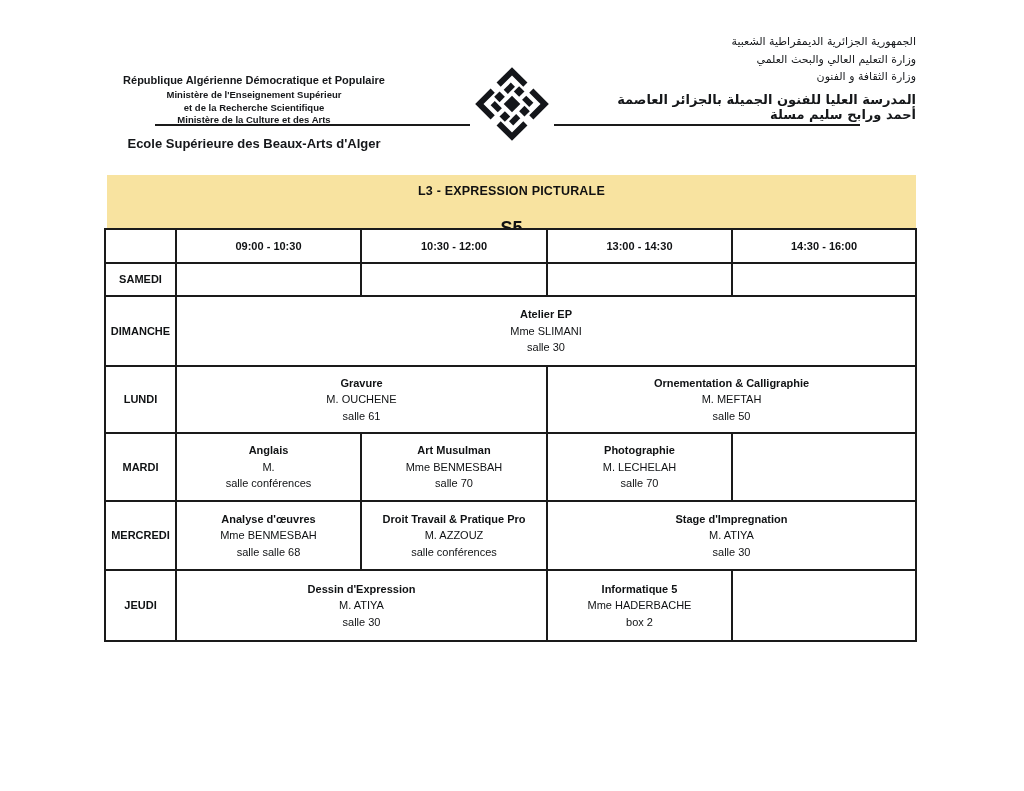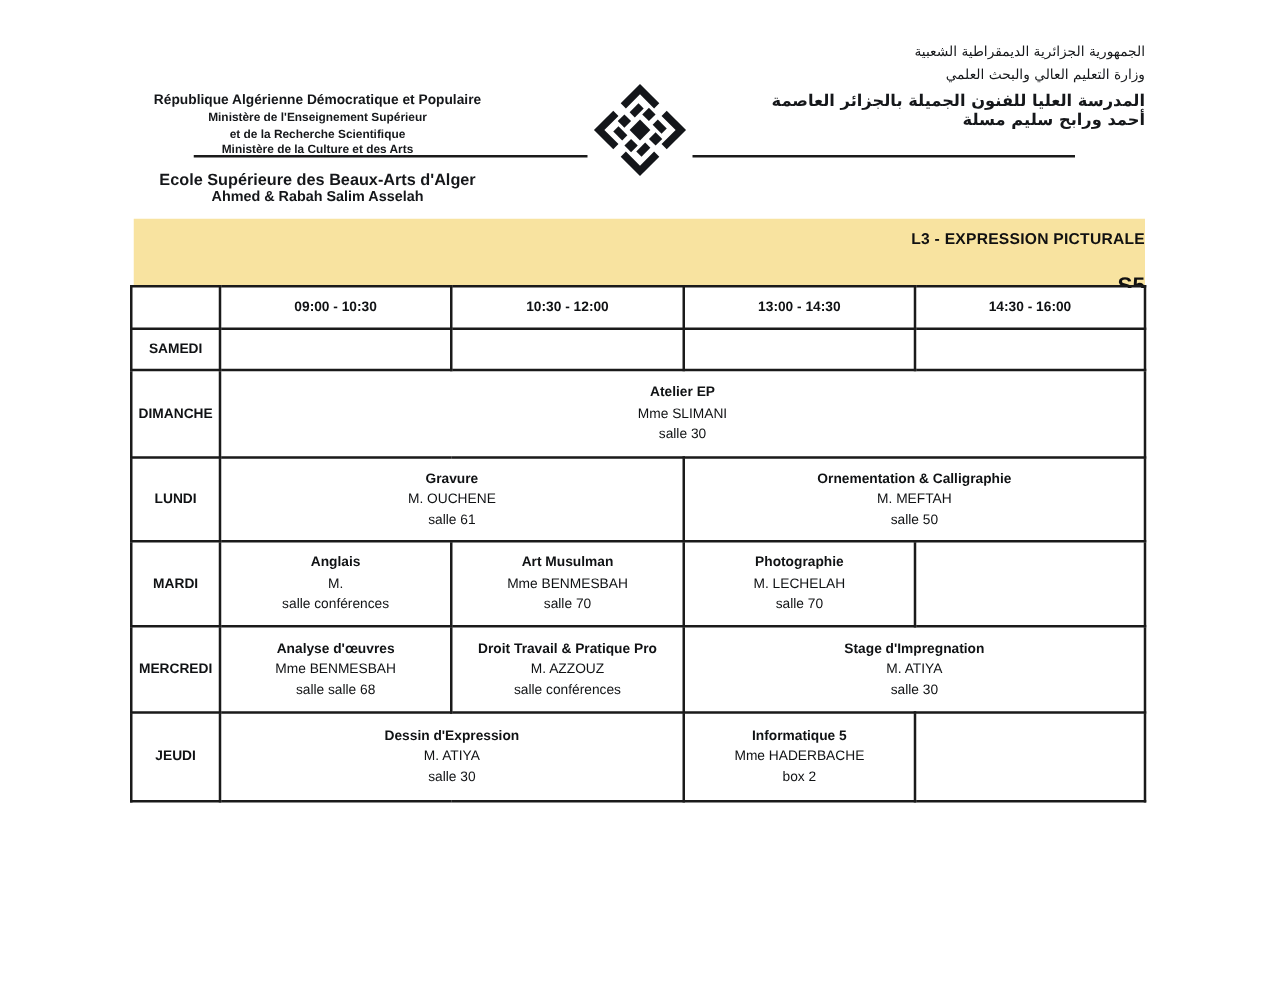--- a/index.html
+++ b/index.html
@@ -33,21 +33,21 @@
     position:absolute; left:155px; top:124px; width:705px; height:2px;
     background:var(--border);
   }
   .logo{
     position:absolute; left:470px; top:58px; width:84px; height:92px;
     background:#ffffff; display:flex; align-items:center; justify-content:center;
   }
   
   .banner{
     position:absolute; left:107px; top:175px; width:809px; height:53px;
-    background:var(--banner-bg); text-align:right; padding-top:9px;
+    background:var(--banner-bg); text-align:center; padding-top:9px;
   }
   .banner .t1{font-size:12.5px; font-weight:bold; letter-spacing:.2px;}
   .banner .t2{font-size:18px; font-weight:bold; margin-top:20px;}
   
   .tt-wrap{position:absolute; left:104px; top:228px;}
   table.tt{border-collapse:collapse; table-layout:fixed; width:811px;}
   table.tt td{
     border:2px solid var(--border); background:#fff;
     text-align:center; vertical-align:middle;
     font-size:11px; line-height:16.5px; color:#101214; overflow:hidden;
@@ -61,26 +61,26 @@
 </style>
 </head>
 <body>
 
 <div class="hdr-left">
   <div class="republic">République Algérienne Démocratique et Populaire</div>
   <div class="ministry">Ministère de l'Enseignement Supérieur</div>
   <div class="ministry">et de la Recherche Scientifique</div>
   <div class="ministry">Ministère de la Culture et des Arts</div>
   <div class="school">Ecole Supérieure des Beaux-Arts d'Alger</div>
-  <div class="school-sub">Ahmed &amp; Rabah Salim Asselah</div>
 </div>
 
 <div class="hdr-right">
   <div class="ar-line">الجمهورية الجزائرية الديمقراطية الشعبية</div>
   <div class="ar-line">وزارة التعليم العالي والبحث العلمي</div>
+  <div class="ar-line">وزارة الثقافة و الفنون</div>
   <div class="ar-school">المدرسة العليا للفنون الجميلة بالجزائر العاصمة</div>
   <div class="ar-school-sub">أحمد ورابح سليم مسلة</div>
 </div>
 
 <div class="hdr-rule"></div>
 
 <div class="logo">
   <svg width="84" height="92" viewBox="-50 -50 100 100" xmlns="http://www.w3.org/2000/svg" aria-hidden="true">
     <defs>
       <g id="karm" fill="#14161a">

